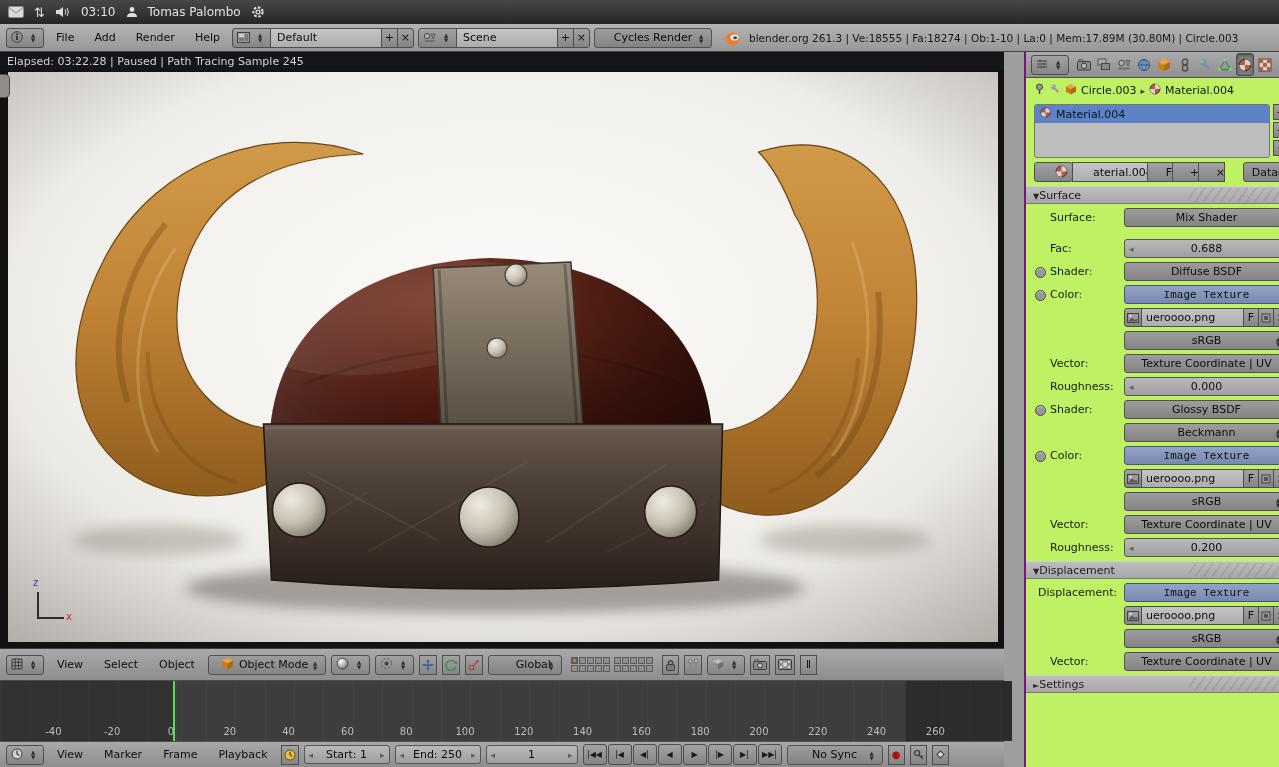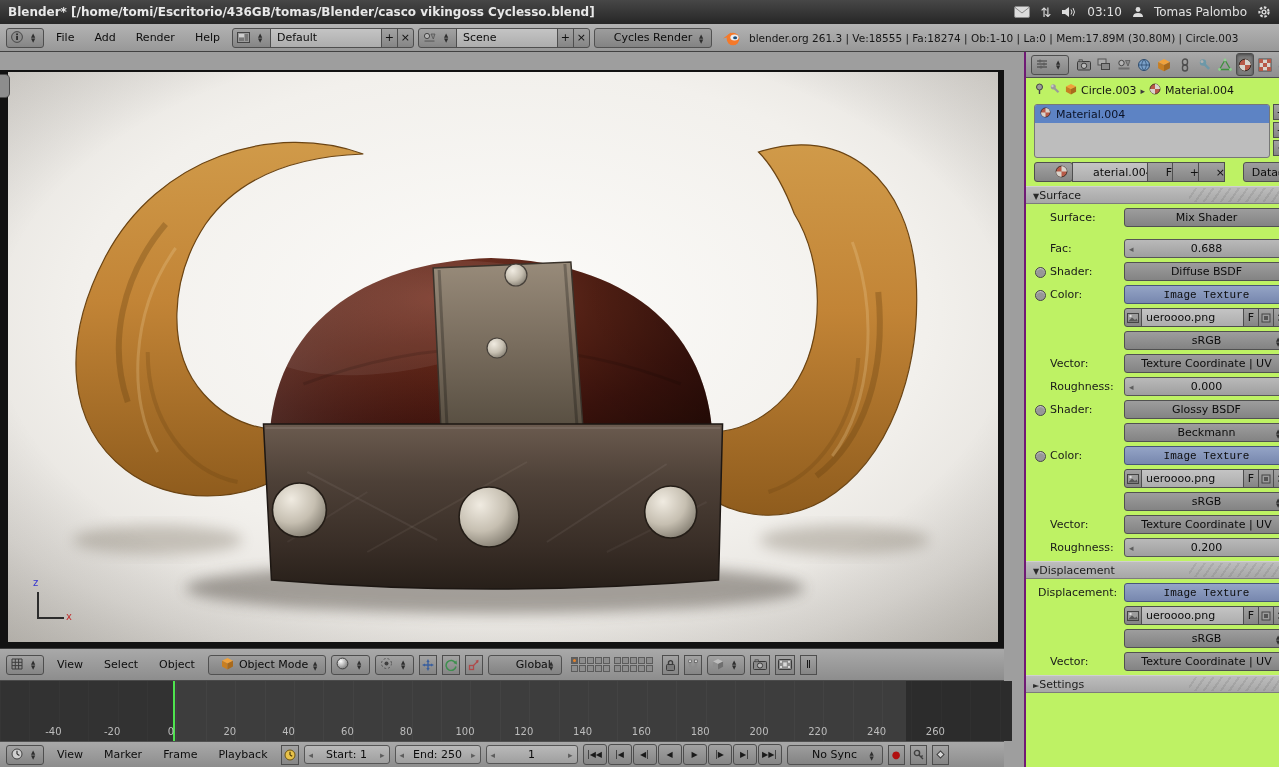--- a/index.html
+++ b/index.html
@@ -115,21 +115,20 @@
   .imgrow>*:last-child{border-radius:0 3px 3px 0;}
   .imgrow .field{flex:1;padding:0 4px;}
   .imgrow .sq{min-width:16px;height:19px;}
 </style>
 </head>
 <body>
 
 <div id="app">
 
   <div class="titlebar">
-    <div class="title">Blender* [/home/tomi/Escritorio/436GB/tomas/Blender/casco vikingoss Cyclesso.blend]</div>
     <div class="tb-right">
       <span class="tb-ic">
           <svg width="16" height="12" viewBox="0 0 16 12">
             <rect x="0.5" y="0.5" width="15" height="11" rx="1.5" fill="#dcdcdc" stroke="#8a8a8a"></rect>
             <path d="M1 1.5 L8 7 L15 1.5" fill="none" stroke="#8a8a8a"></path>
           </svg>
         </span>
       <span class="tb-ic glyph-ud">⇅</span>
       <span class="tb-ic">
           <svg width="16" height="12" viewBox="0 0 16 12">
@@ -202,20 +201,23 @@
         <svg width="19" height="16" viewBox="0 0 19 16">
           <path d="M1 8.5 L9 2.5 L11 6 Z" fill="#f5792a"></path>
           <circle cx="11" cy="9" r="6.3" fill="#f5792a"></circle>
           <ellipse cx="12.5" cy="7.6" rx="4.1" ry="3" fill="#e9eef4"></ellipse>
           <ellipse cx="13.1" cy="7.7" rx="2" ry="1.5" fill="#1e4e79"></ellipse>
         </svg>
       </span>
     <div class="stats">blender.org 261.3 | Ve:18555 | Fa:18274 | Ob:1-10 | La:0 | Mem:17.89M (30.80M) | Circle.003</div>
   </div>
 
+  <div class="status">
+    <span>Elapsed: 03:22.28 | Paused | Path Tracing Sample 245</span>
+  </div>
 
   <div class="renderwrap">
     <div class="render">
       <svg class="scene" viewBox="0 0 992 570" preserveAspectRatio="none">
         <defs>
           <radialGradient id="bgG" cx="50%" cy="42%" r="78%">
             <stop offset="0%" stop-color="#fcfbf9"></stop>
               <stop offset="55%" stop-color="#f2f0ec"></stop>
             <stop offset="82%" stop-color="#e3e0db"></stop>
               <stop offset="100%" stop-color="#ccc9c3"></stop>

